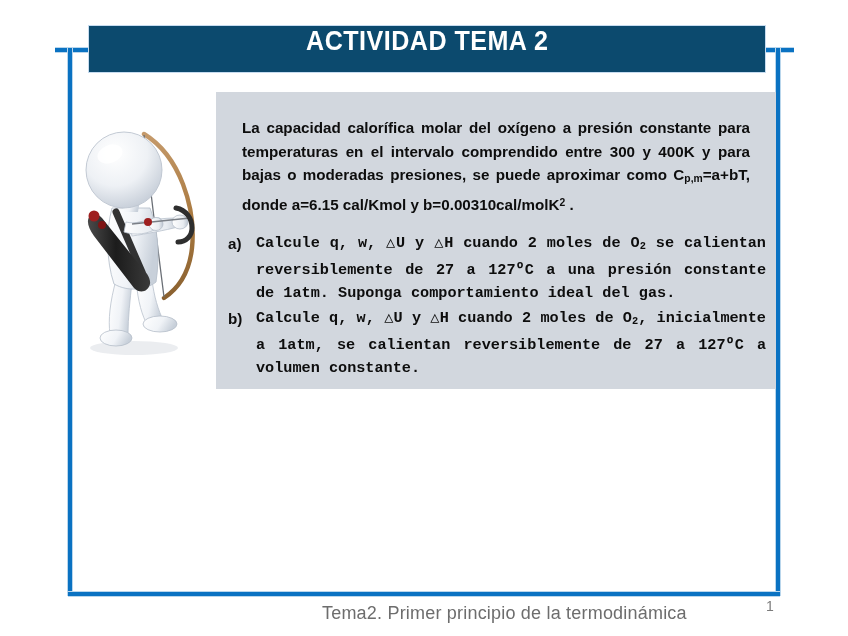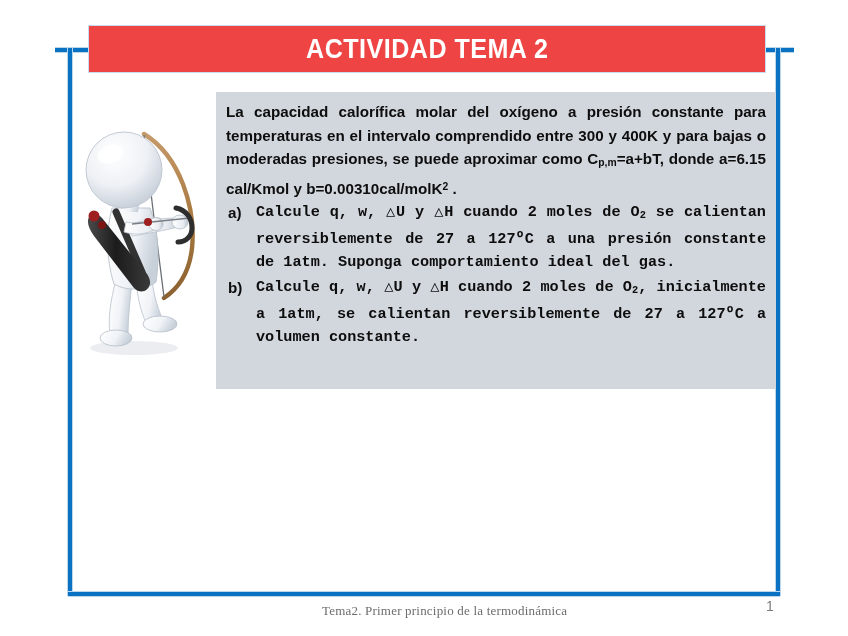--- a/index.html
+++ b/index.html
@@ -63,24 +63,24 @@
     box-shadow: 0 -1px 0 #b9d6ec, 0 1px 0 #b9d6ec;
   }
 
   
   .title-banner {
     position: absolute;
     left: 88px;
     top: 25px;
     width: 678px;
     height: 48px;
-    background: #ef4444;
+    background: #0c4a6e;
     border: 1px solid #c7dcf0;
     display: flex;
-    align-items: center;
+    align-items: flex-start;
     justify-content: center;
     box-sizing: border-box;
   }
   .title-banner .title-text {
     color: #ffffff;
     font-size: 27px;
     font-weight: bold;
     letter-spacing: 0.5px;
     font-family: "Liberation Sans Narrow", "Liberation Sans", sans-serif;
     transform: scaleX(0.93);
@@ -105,21 +105,21 @@
     height: 297px;
     background: #d2d7de;
     box-sizing: border-box;
     padding: 8px 10px 6px 10px;
   }
   .para {
     font-size: 15.2px;
     line-height: 23.5px;
     text-align: justify;
     color: #0d0d0d;
-    margin: 0;
+    margin: 16px;
     font-weight: 600;
   }
   sub { font-size: 0.68em; vertical-align: -0.22em; }
   sup { font-size: 0.68em; vertical-align: 0.38em; }
 
   .list {
     margin: 1px 0 0 0;
     padding: 0;
     list-style: none;
   }
@@ -141,23 +141,23 @@
     flex: 1 1 auto;
     text-align: justify;
     font-family: Liberation Mono, monospace;
   }
 
   
   .footer-text {
     position: absolute;
     left: 322px;
     top: 603px;
-    font-size: 13px;
+    font-size: 18px;
     color: #6d6d6d;
-    font-family: Liberation Serif, serif;
+    font-family: Liberation Sans, sans-serif;
     letter-spacing: 0.2px;
     white-space: nowrap;
   }
   .page-number {
     position: absolute;
     left: 766px;
     top: 598px;
     font-size: 14px;
     color: #7b7b7b;
     font-family: "Liberation Sans", sans-serif;

